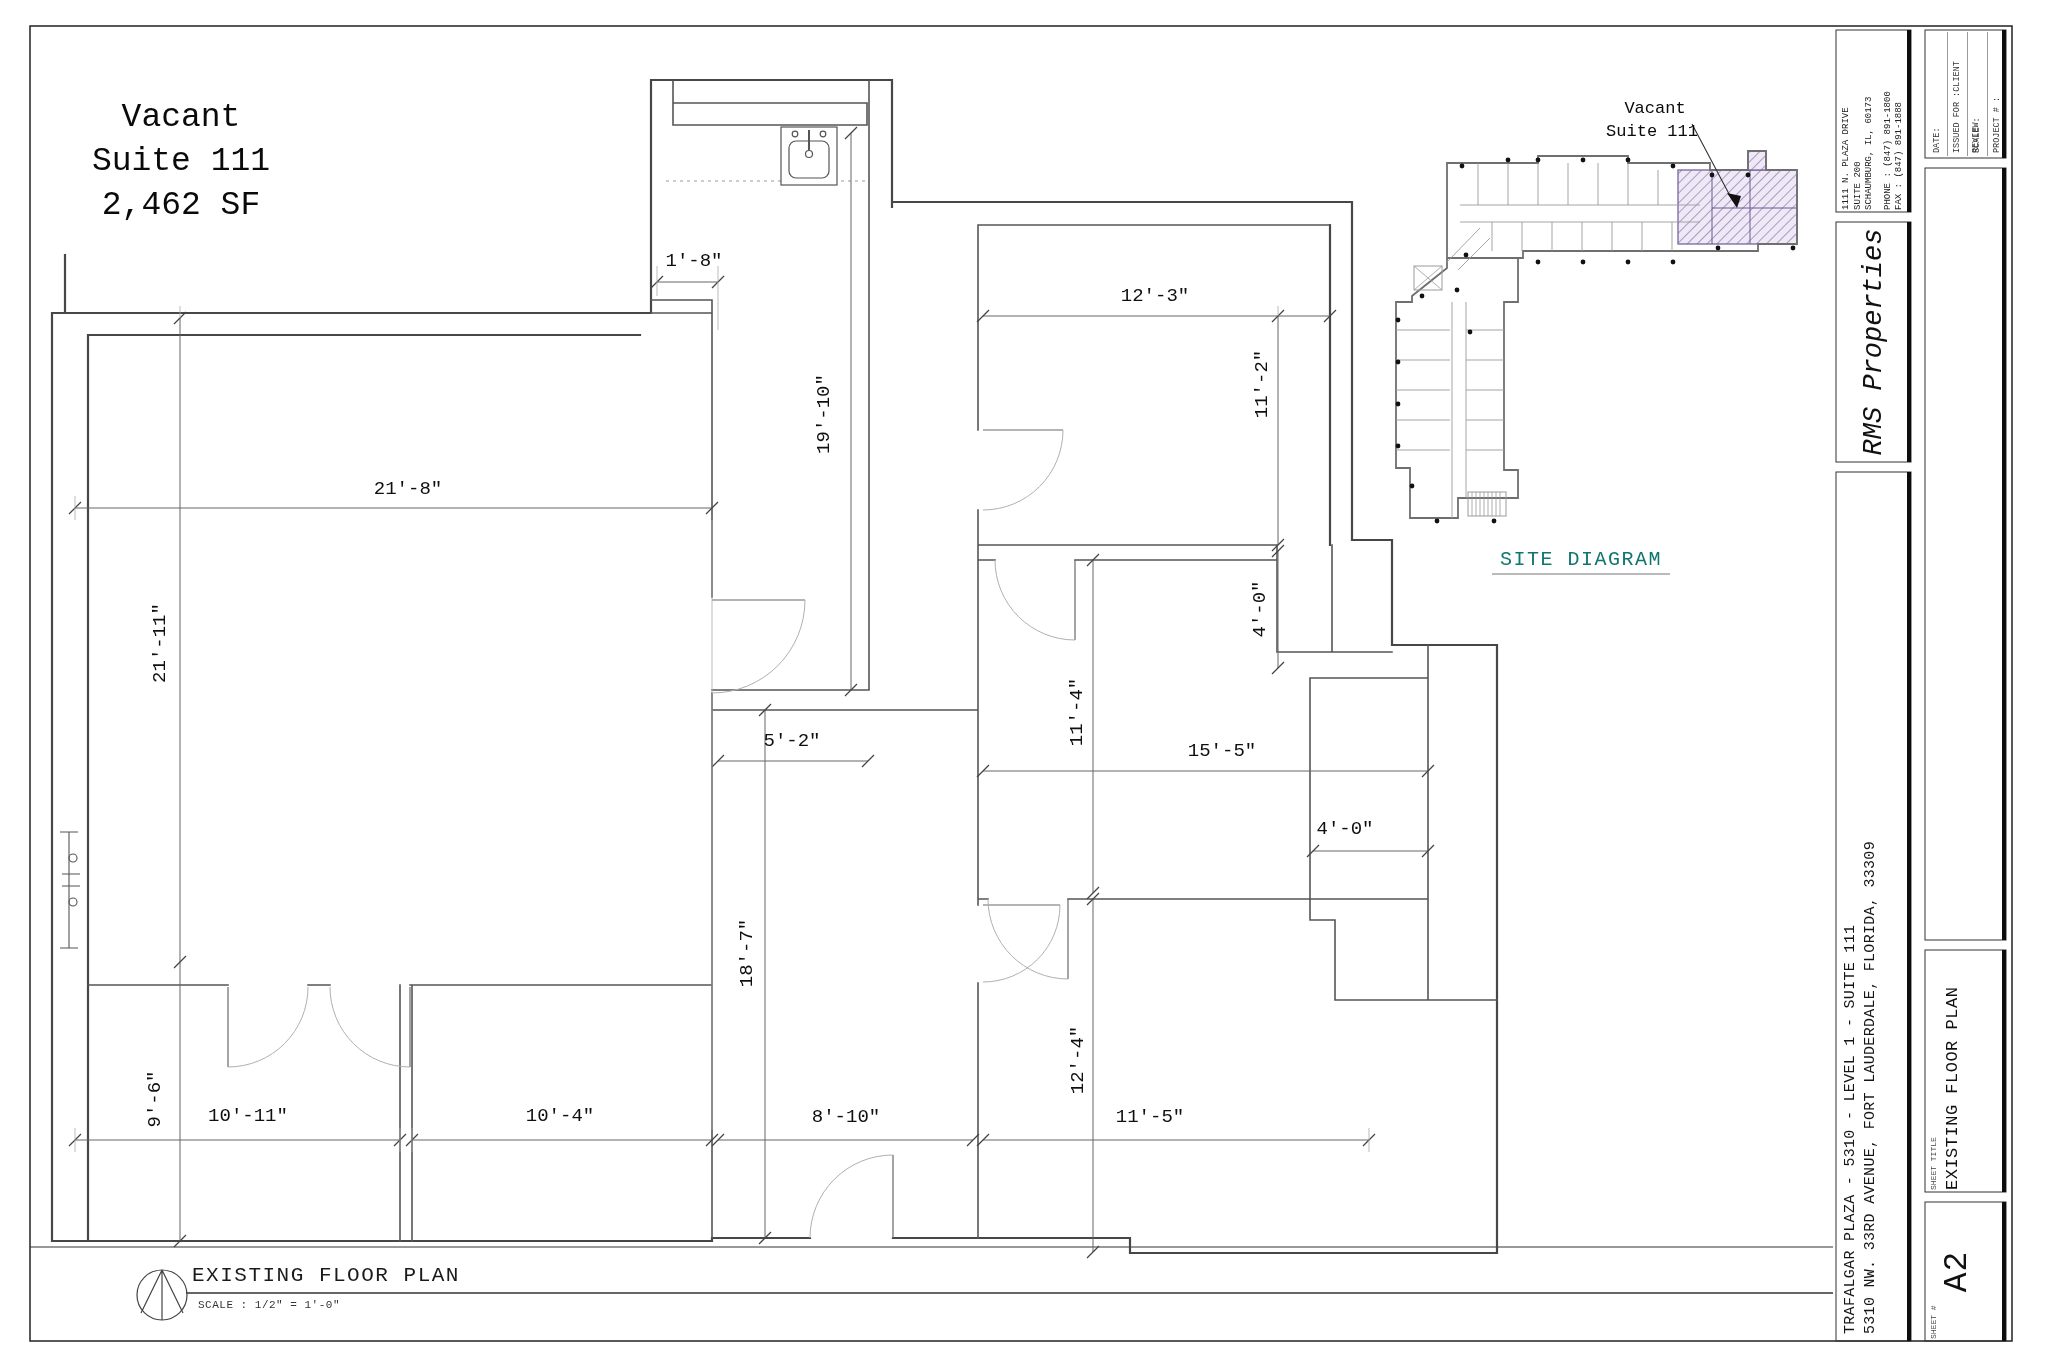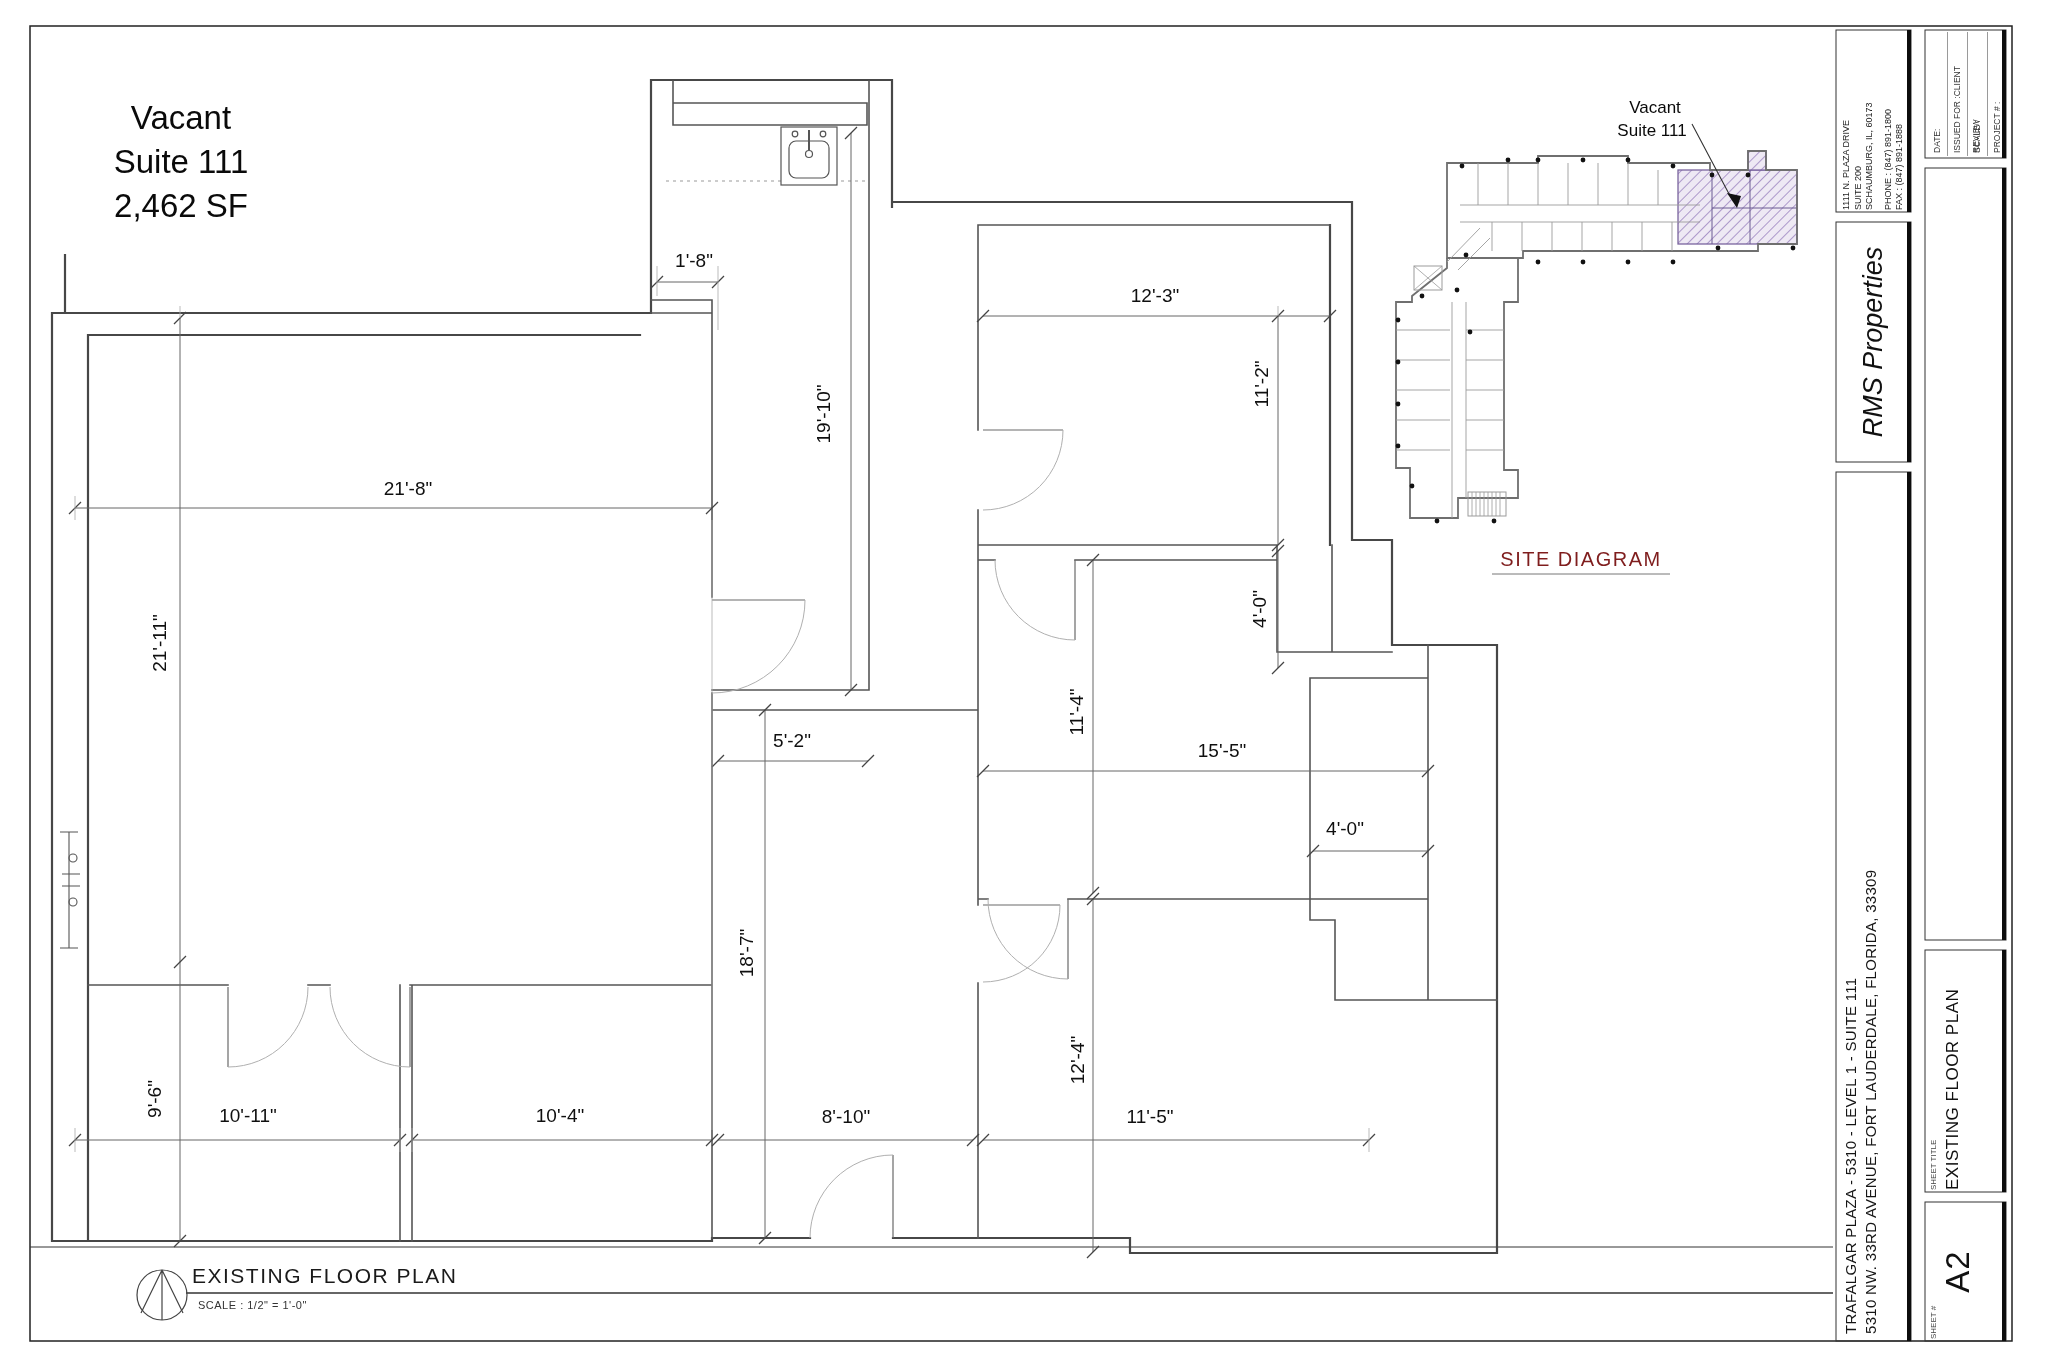--- a/index.html
+++ b/index.html
@@ -1,25 +1,25 @@
 <!DOCTYPE html>
 <html><head>
 <meta charset="utf-8">
 <style>
   html,body{margin:0;padding:0;background:#fff;}
   .page{position:relative;width:2048px;height:1365px;background:#fff;overflow:hidden;
-        font-family:Liberation Sans, sans-serif;color:#111;}
+        font-family:Liberation Mono, monospace;color:#111;}
   svg{position:absolute;left:0;top:0;}
   .dim{position:absolute;font-size:19px;color:#0f0f0f;white-space:nowrap;
        transform:translate(-50%,-50%);}
   .dim.v{transform:translate(-50%,-50%) rotate(-90deg);}
   .vacant-block{position:absolute;left:86px;top:96px;width:190px;text-align:center;
        font-size:33px;line-height:44px;color:#0a0a0a;}
   .callout{position:absolute;font-size:17px;color:#0a0a0a;transform:translate(-50%,-50%);}
-  .sitetitle{position:absolute;font-size:20px;letter-spacing:1.5px;color:#7f1d1d;transform:translate(-50%,-50%);}
+  .sitetitle{position:absolute;font-size:20px;letter-spacing:1.5px;color:#0f766e;transform:translate(-50%,-50%);}
   .plantitle{position:absolute;left:192px;top:1264px;font-size:21px;letter-spacing:1.5px;color:#1a1a1a;}
   .planscale{position:absolute;left:198px;top:1299px;font-size:11px;letter-spacing:.5px;color:#333;}
   .rot{position:absolute;transform:rotate(-90deg);transform-origin:0 0;overflow:hidden;}
   .tb-address{font-size:9px;line-height:11.5px;color:#222;text-align:left;}
   .tb-address .grp2{margin-top:7px;}
   .tb-company{display:flex;align-items:center;justify-content:center;
        font-size:27px;font-style:italic;color:#111;}
   .tb-project{font-size:15px;line-height:20px;color:#151515;padding-left:4px;letter-spacing:.3px;}
   .tb-fields{font-size:8.5px;color:#333;}
   .tb-fields div{height:19px;line-height:19px;padding-left:3px;}

